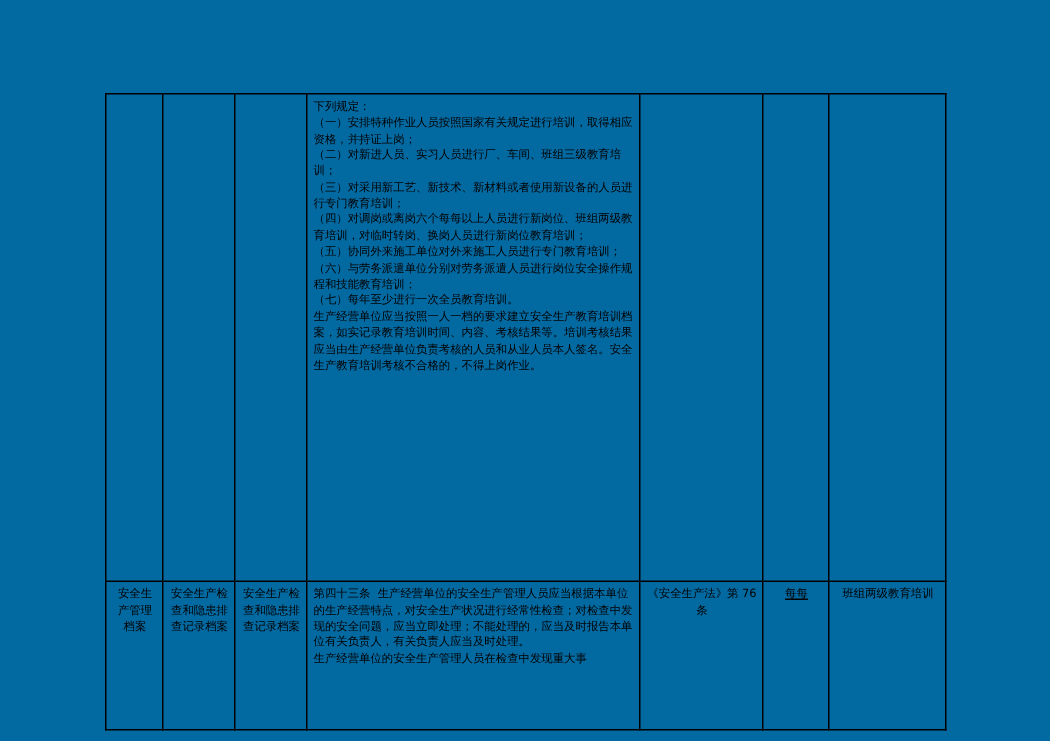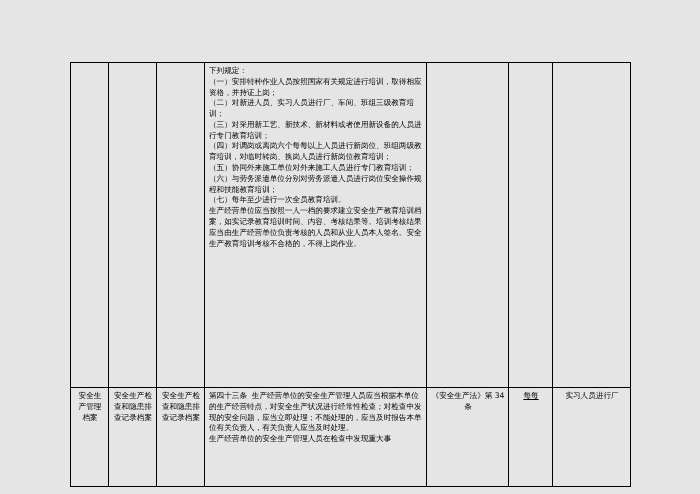--- a/index.html
+++ b/index.html
@@ -11,21 +11,21 @@
     width: 700px;
     height: 494px;
     font-family: "DejaVu Sans", "Liberation Sans", sans-serif;
     color: #000000;
     overflow: hidden;
   }
   .page {
     position: relative;
     width: 700px;
     height: 494px;
-    background: #e5e5e5;
+    background: #0369a1;
   }
   table.doc-table {
     position: absolute;
     left: 70px;
     top: 62px;
     width: 560px;
     border-collapse: collapse;
     table-layout: fixed;
   }
   table.doc-table td {
@@ -92,19 +92,19 @@
         <td class="cell-text"></td>
         <td class="cell-text"></td>
         <td class="cell-text"></td>
       </tr>
       <tr class="row2">
         <td class="cell-text mid-vert">安全生产管理档案</td>
         <td class="cell-text mid-vert">安全生产检查和隐患排查记录档案</td>
         <td class="cell-text mid-vert">安全生产检查和隐患排查记录档案</td>
         <td class="cell-text nowrapish">第四十三条  生产经营单位的安全生产管理人员应当根据本单位的生产经营特点，对安全生产状况进行经常性检查；对检查中发现的安全问题，应当立即处理；不能处理的，应当及时报告本单位有关负责人，有关负责人应当及时处理。
 生产经营单位的安全生产管理人员在检查中发现重大事</td>
-        <td class="cell-text mid-vert">《安全生产法》第 34 条</td>
+        <td class="cell-text mid-vert">《安全生产法》第 76 条</td>
         <td class="cell-text mid-vert center">每每</td>
-        <td class="cell-text mid-vert">实习人员进行厂</td>
+        <td class="cell-text mid-vert">班组两级教育培训</td>
       </tr>
     </tbody>
   </table>
 </div>
 
 </body></html>

